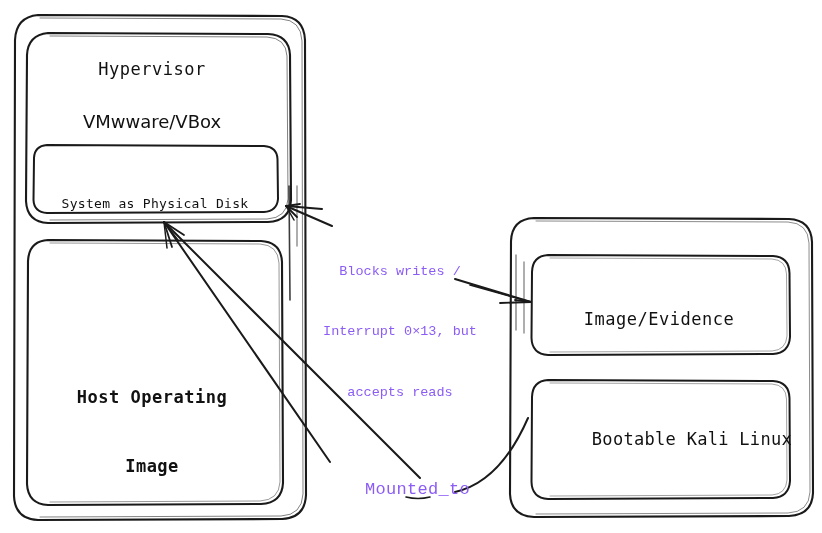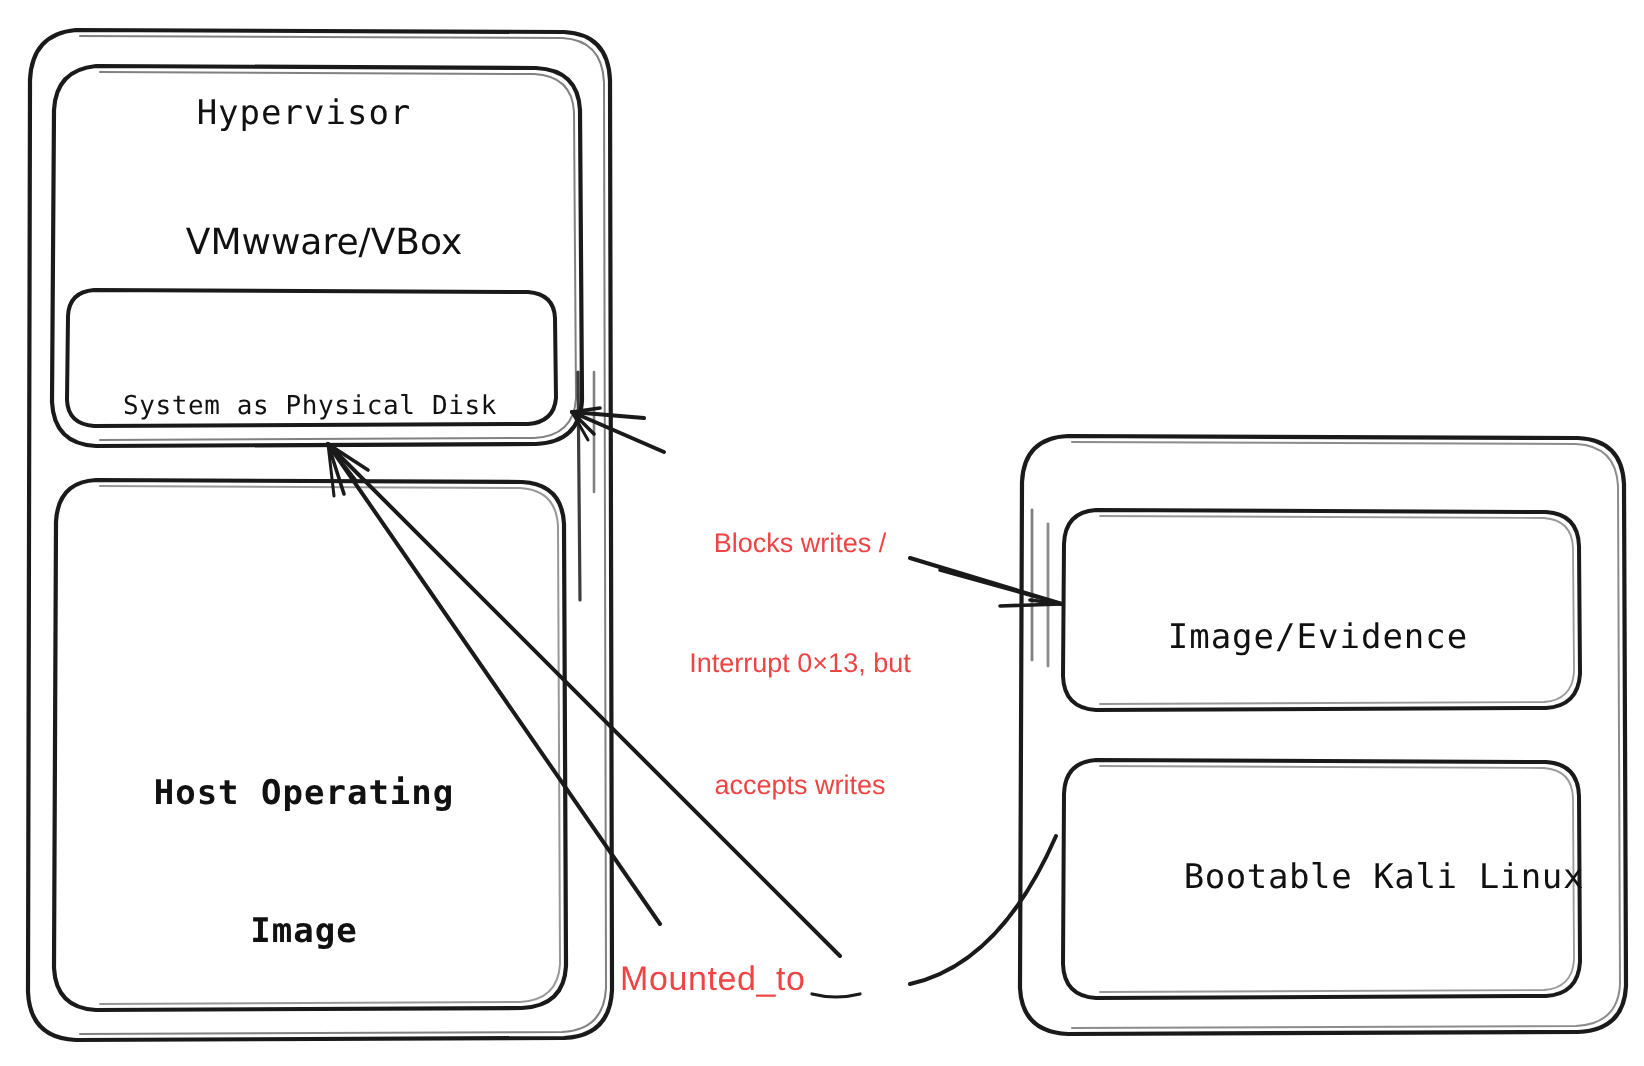--- a/index.html
+++ b/index.html
@@ -27,33 +27,32 @@
     position: absolute;
     text-align: center;
     color: #111111;
     font-family: "DejaVu Sans Mono", "Liberation Mono", monospace;
     white-space: pre;
     line-height: 1.35;
     pointer-events: none;
   }
   .lbl-hypervisor {
     left: 26px;
-    top: 46px;
+    top: 58px;
     width: 252px;
     font-size: 17px;
     letter-spacing: 0.5px;
   }
   .lbl-vmware {
     left: 26px;
     top: 110px;
     width: 252px;
     font-size: 18px;
     font-family: "DejaVu Sans", "Liberation Sans", sans-serif;
     letter-spacing: 0px;
-    margin-left: 10px;
   }
   .lbl-bootable-kali-vm {
     left: 33px;
     top: 160px;
     width: 244px;
     font-size: 13px;
     letter-spacing: 0.3px;
   }
   .lbl-host-os {
     left: 30px;
@@ -74,38 +73,38 @@
     left: 528px;
     top: 428px;
     width: 264px;
     font-size: 17px;
     letter-spacing: 0.3px;
     text-align: right;
   }
   .edge-label {
     position: absolute;
     text-align: center;
-    color: #ef4444;
-    font-family: Liberation Sans, sans-serif;
+    color: #8b5cf6;
+    font-family: Liberation Mono, monospace;
     white-space: pre;
     line-height: 1.5;
     pointer-events: none;
   }
   .lbl-blocks-writes {
     left: 300px;
     top: 221px;
     width: 200px;
     font-size: 13.5px;
   }
   .lbl-mounted-to {
     left: 310px;
     top: 477px;
     width: 160px;
     font-size: 17px;
-    text-align: left;
+    text-align: right;
     letter-spacing: 0.3px;
   }
 </style>
 </head>
 <body>
 
 <div id="canvas">
 
   <svg id="diagram-svg" viewBox="0 0 822 533" xmlns="http://www.w3.org/2000/svg">
 
@@ -196,18 +195,18 @@
     <div>Image</div>
   </div>
 
   <div class="box-label lbl-image-evidence">Image/Evidence</div>
 
   <div class="box-label lbl-bootable-kali-linux">Bootable Kali Linux</div>
 
   <div class="edge-label lbl-blocks-writes">
     <div>Blocks writes /</div>
     <div>Interrupt 0×13, but</div>
-    <div>accepts writes</div>
+    <div>accepts reads</div>
   </div>
 
   <div class="edge-label lbl-mounted-to">Mounted_to</div>
 
 </div>
 
 </body></html>

